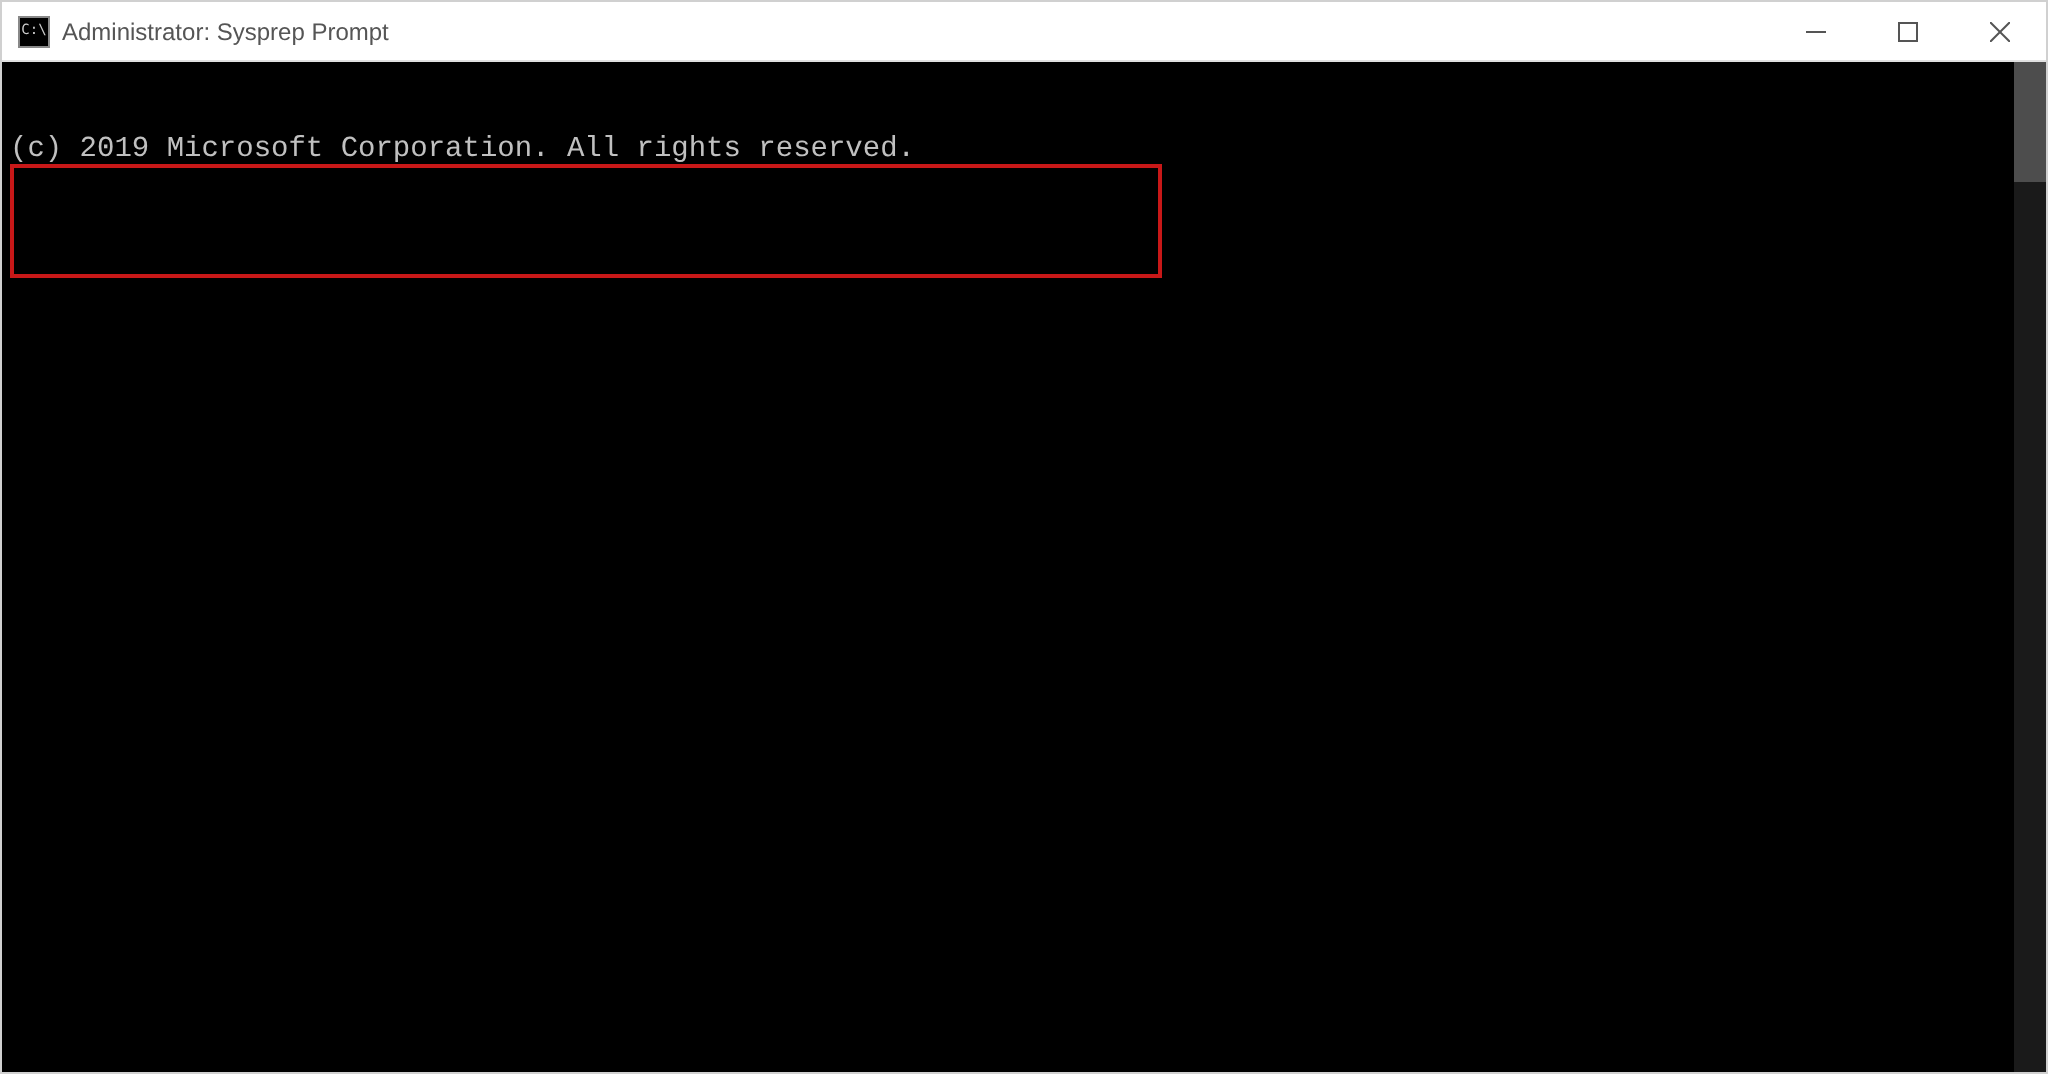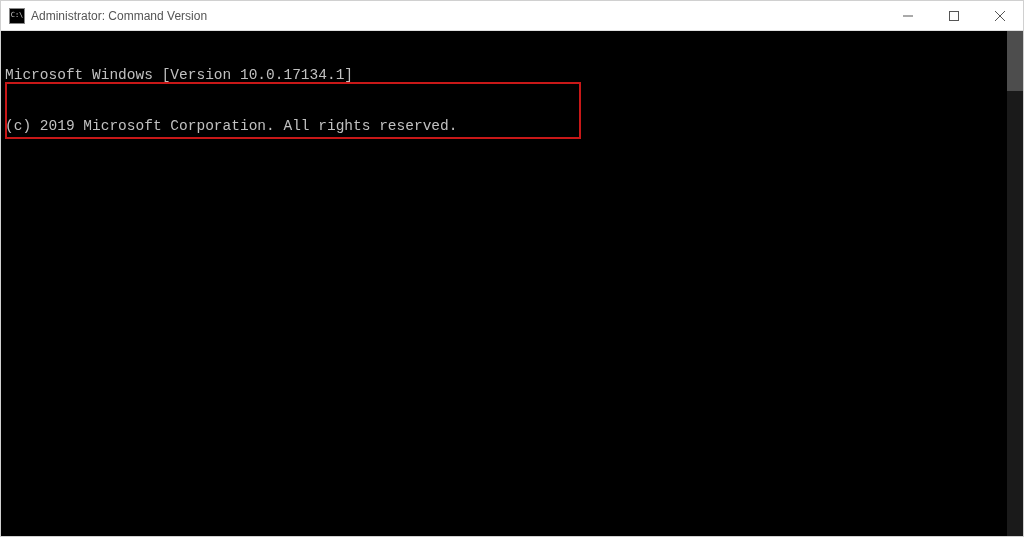--- a/index.html
+++ b/index.html
@@ -105,21 +105,21 @@
     }
   </style>
 </head>
 <body>
 
 <div class="window">
   <div class="titlebar">
     <div class="titlebar-icon">
       <span class="titlebar-icon-inner">C:\</span>
     </div>
-    <div class="titlebar-text">Administrator: Command Version</div>
+    <div class="titlebar-text">Administrator: Sysprep Prompt</div>
     <div class="titlebar-controls">
       <div class="titlebar-btn">
         <svg width="10" height="10" viewBox="0 0 10 10">
             <line x1="0" y1="5" x2="10" y2="5" stroke="currentColor" stroke-width="1"></line>
           </svg>
       </div>
       <div class="titlebar-btn">
         <svg width="10" height="10" viewBox="0 0 10 10">
             <rect x="0.5" y="0.5" width="9" height="9" fill="none" stroke="currentColor" stroke-width="1"></rect>
           </svg>
@@ -127,21 +127,20 @@
       <div class="titlebar-btn close">
         <svg width="10" height="10" viewBox="0 0 10 10">
             <line x1="0" y1="0" x2="10" y2="10" stroke="currentColor" stroke-width="1"></line>
             <line x1="10" y1="0" x2="0" y2="10" stroke="currentColor" stroke-width="1"></line>
           </svg>
       </div>
     </div>
   </div>
   <div class="terminal-area">
     <div class="terminal-content">
-      <span class="terminal-line">Microsoft Windows [Version 10.0.17134.1]</span>
       <span class="terminal-line">(c) 2019 Microsoft Corporation. All rights reserved.</span>
       <span class="terminal-line"></span>
       <span class="terminal-line"></span>
     </div>
     <div class="highlight-box" style="top: 51px; left: 4px; width: 576px; height: 57px;"></div>
     <div class="scrollbar">
       <div class="scrollbar-thumb"></div>
     </div>
   </div>
 </div>

